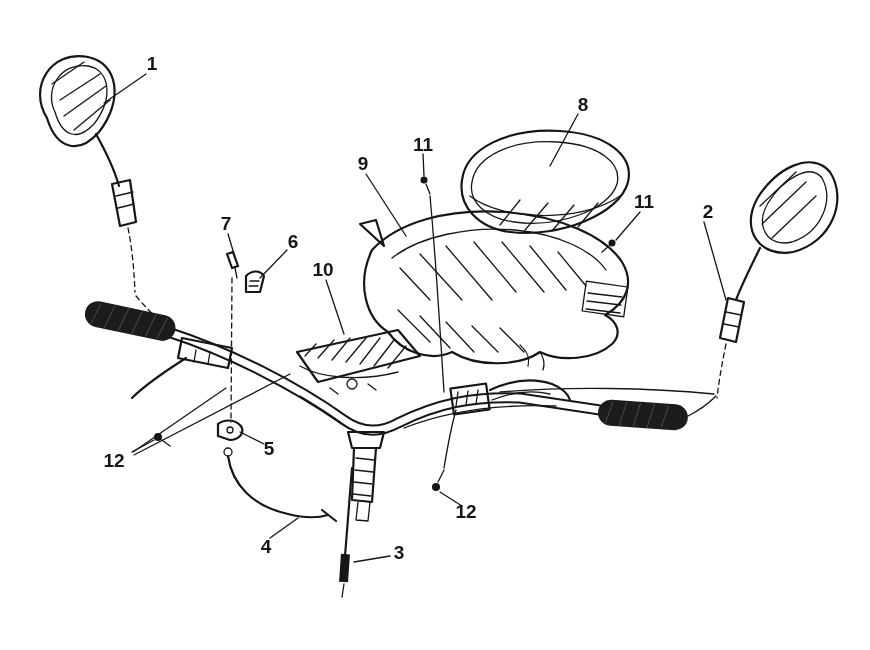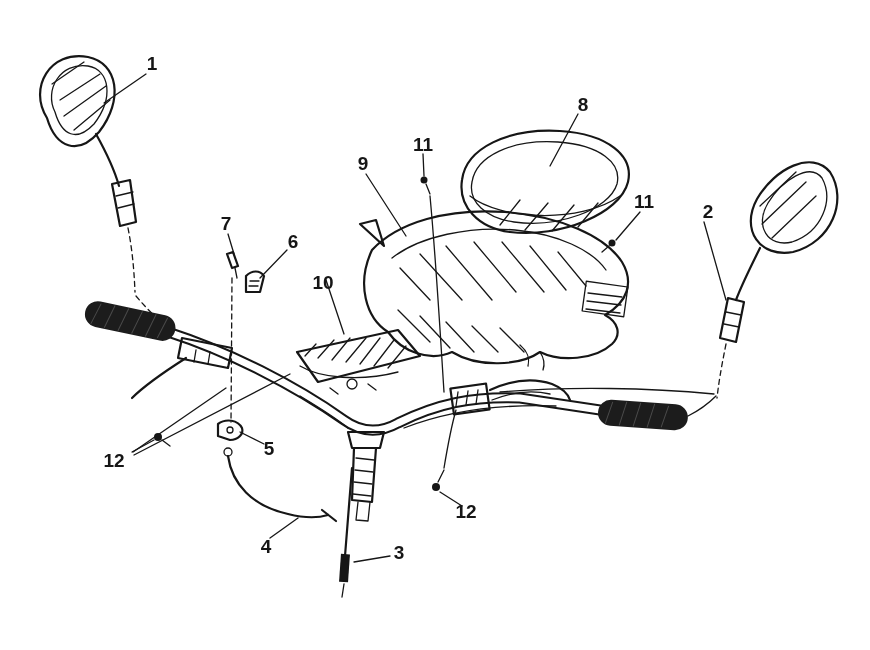--- a/index.html
+++ b/index.html
@@ -193,19 +193,19 @@
 
   <div class="callout" style="left:152px;top:63px">1</div>
   <div class="callout" style="left:708px;top:211px">2</div>
   <div class="callout" style="left:399px;top:552px">3</div>
   <div class="callout" style="left:266px;top:546px">4</div>
   <div class="callout" style="left:269px;top:448px">5</div>
   <div class="callout" style="left:293px;top:241px">6</div>
   <div class="callout" style="left:226px;top:223px">7</div>
   <div class="callout" style="left:583px;top:104px">8</div>
   <div class="callout" style="left:363px;top:163px">9</div>
-  <div class="callout" style="left:323px;top:282px">10</div>
+  <div class="callout" style="left:323px;top:269px">10</div>
   <div class="callout" style="left:423px;top:144px">11</div>
   <div class="callout" style="left:644px;top:201px">11</div>
   <div class="callout" style="left:114px;top:460px">12</div>
   <div class="callout" style="left:466px;top:511px">12</div>
 
 </div>
 
 </body></html>

